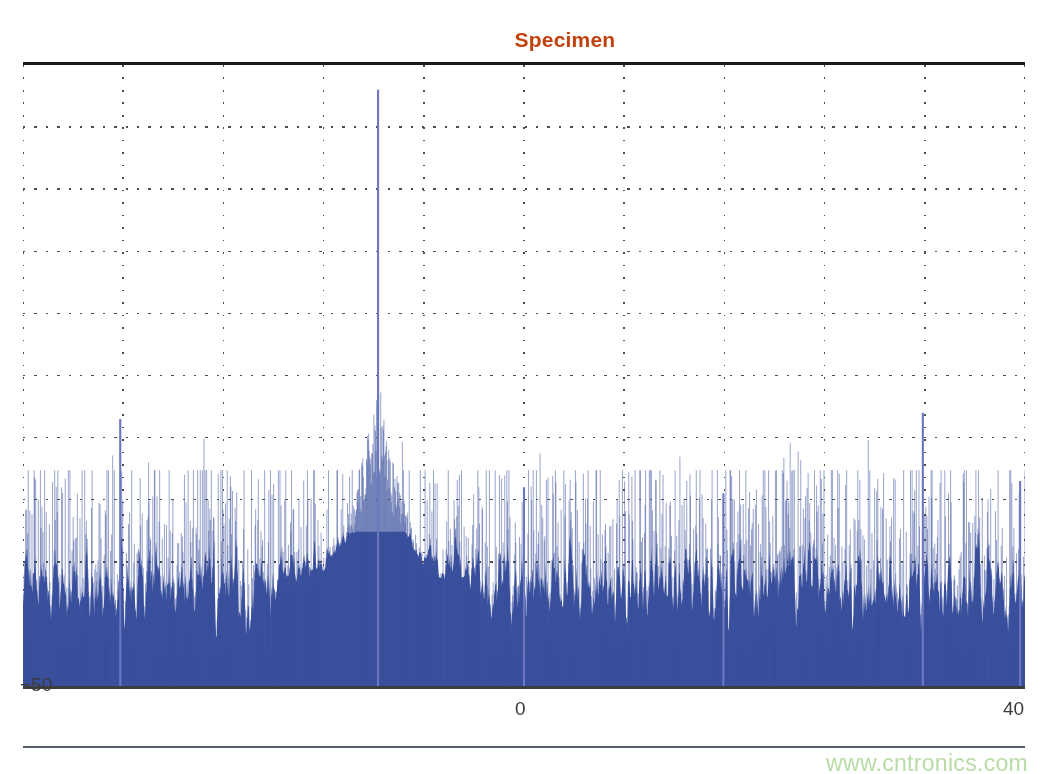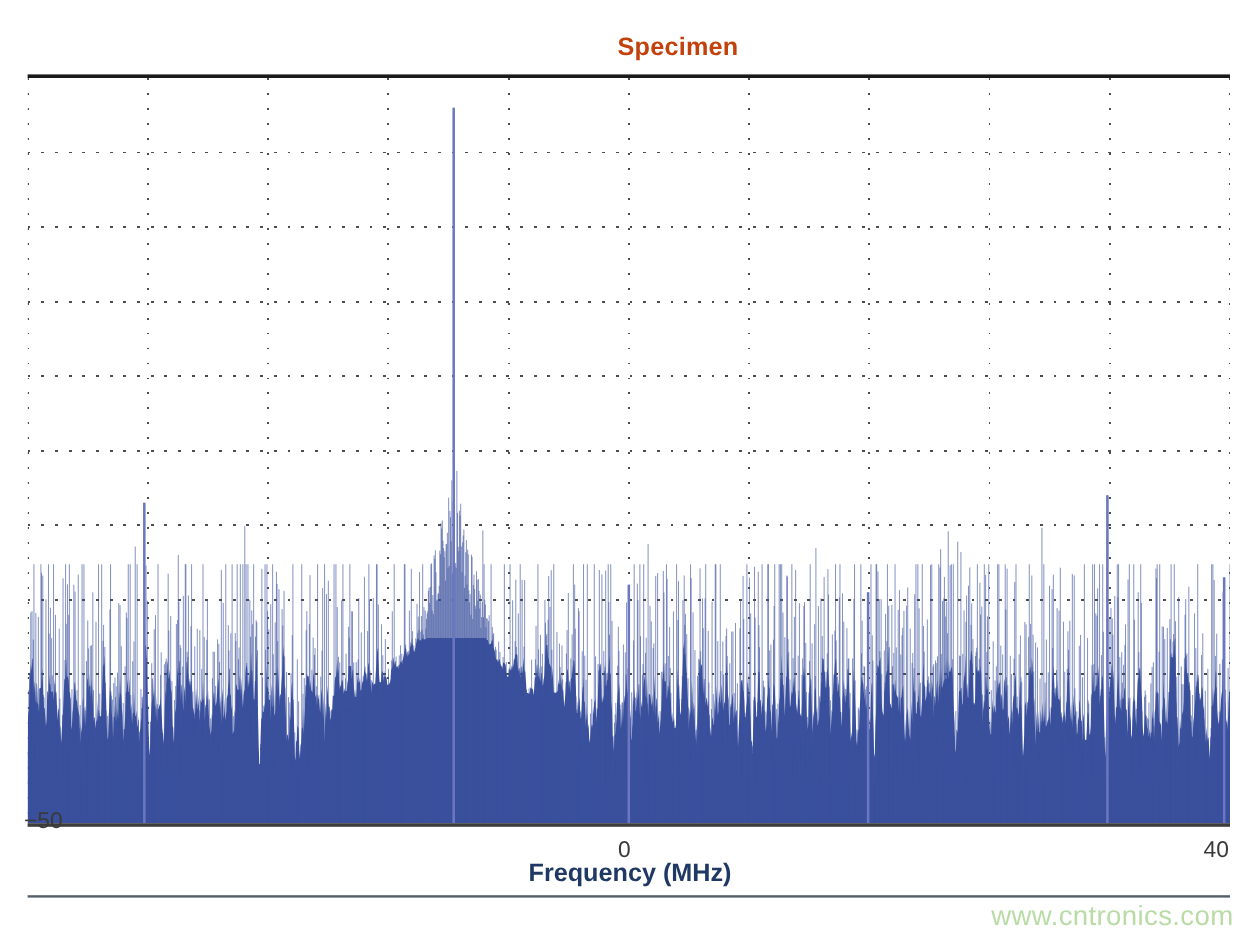--- a/index.html
+++ b/index.html
@@ -130,19 +130,18 @@
         <line x1="700.43" y1="627" x2="700.43" y2="432.63" stroke="#6B77C0" stroke-width="2.1"></line>
         <line x1="899.85" y1="627" x2="899.85" y2="351.12" stroke="#6B77C0" stroke-width="2.1"></line>
         <line x1="997.14" y1="627" x2="997.14" y2="420.09" stroke="#6B77C0" stroke-width="2.1"></line>
       </svg>
   </div>
 
   <div class="tick-label" id="tick-left">−50</div>
   <div class="tick-label" id="tick-mid">0</div>
   <div class="tick-label" id="tick-right">40</div>
 
-  <div id="xaxis-title">Frequency (MHz)</div>
 
   <div id="footer-rule"></div>
 
   <div id="watermark">www.cntronics.com</div>
 
 </div>
 
 </body></html>

